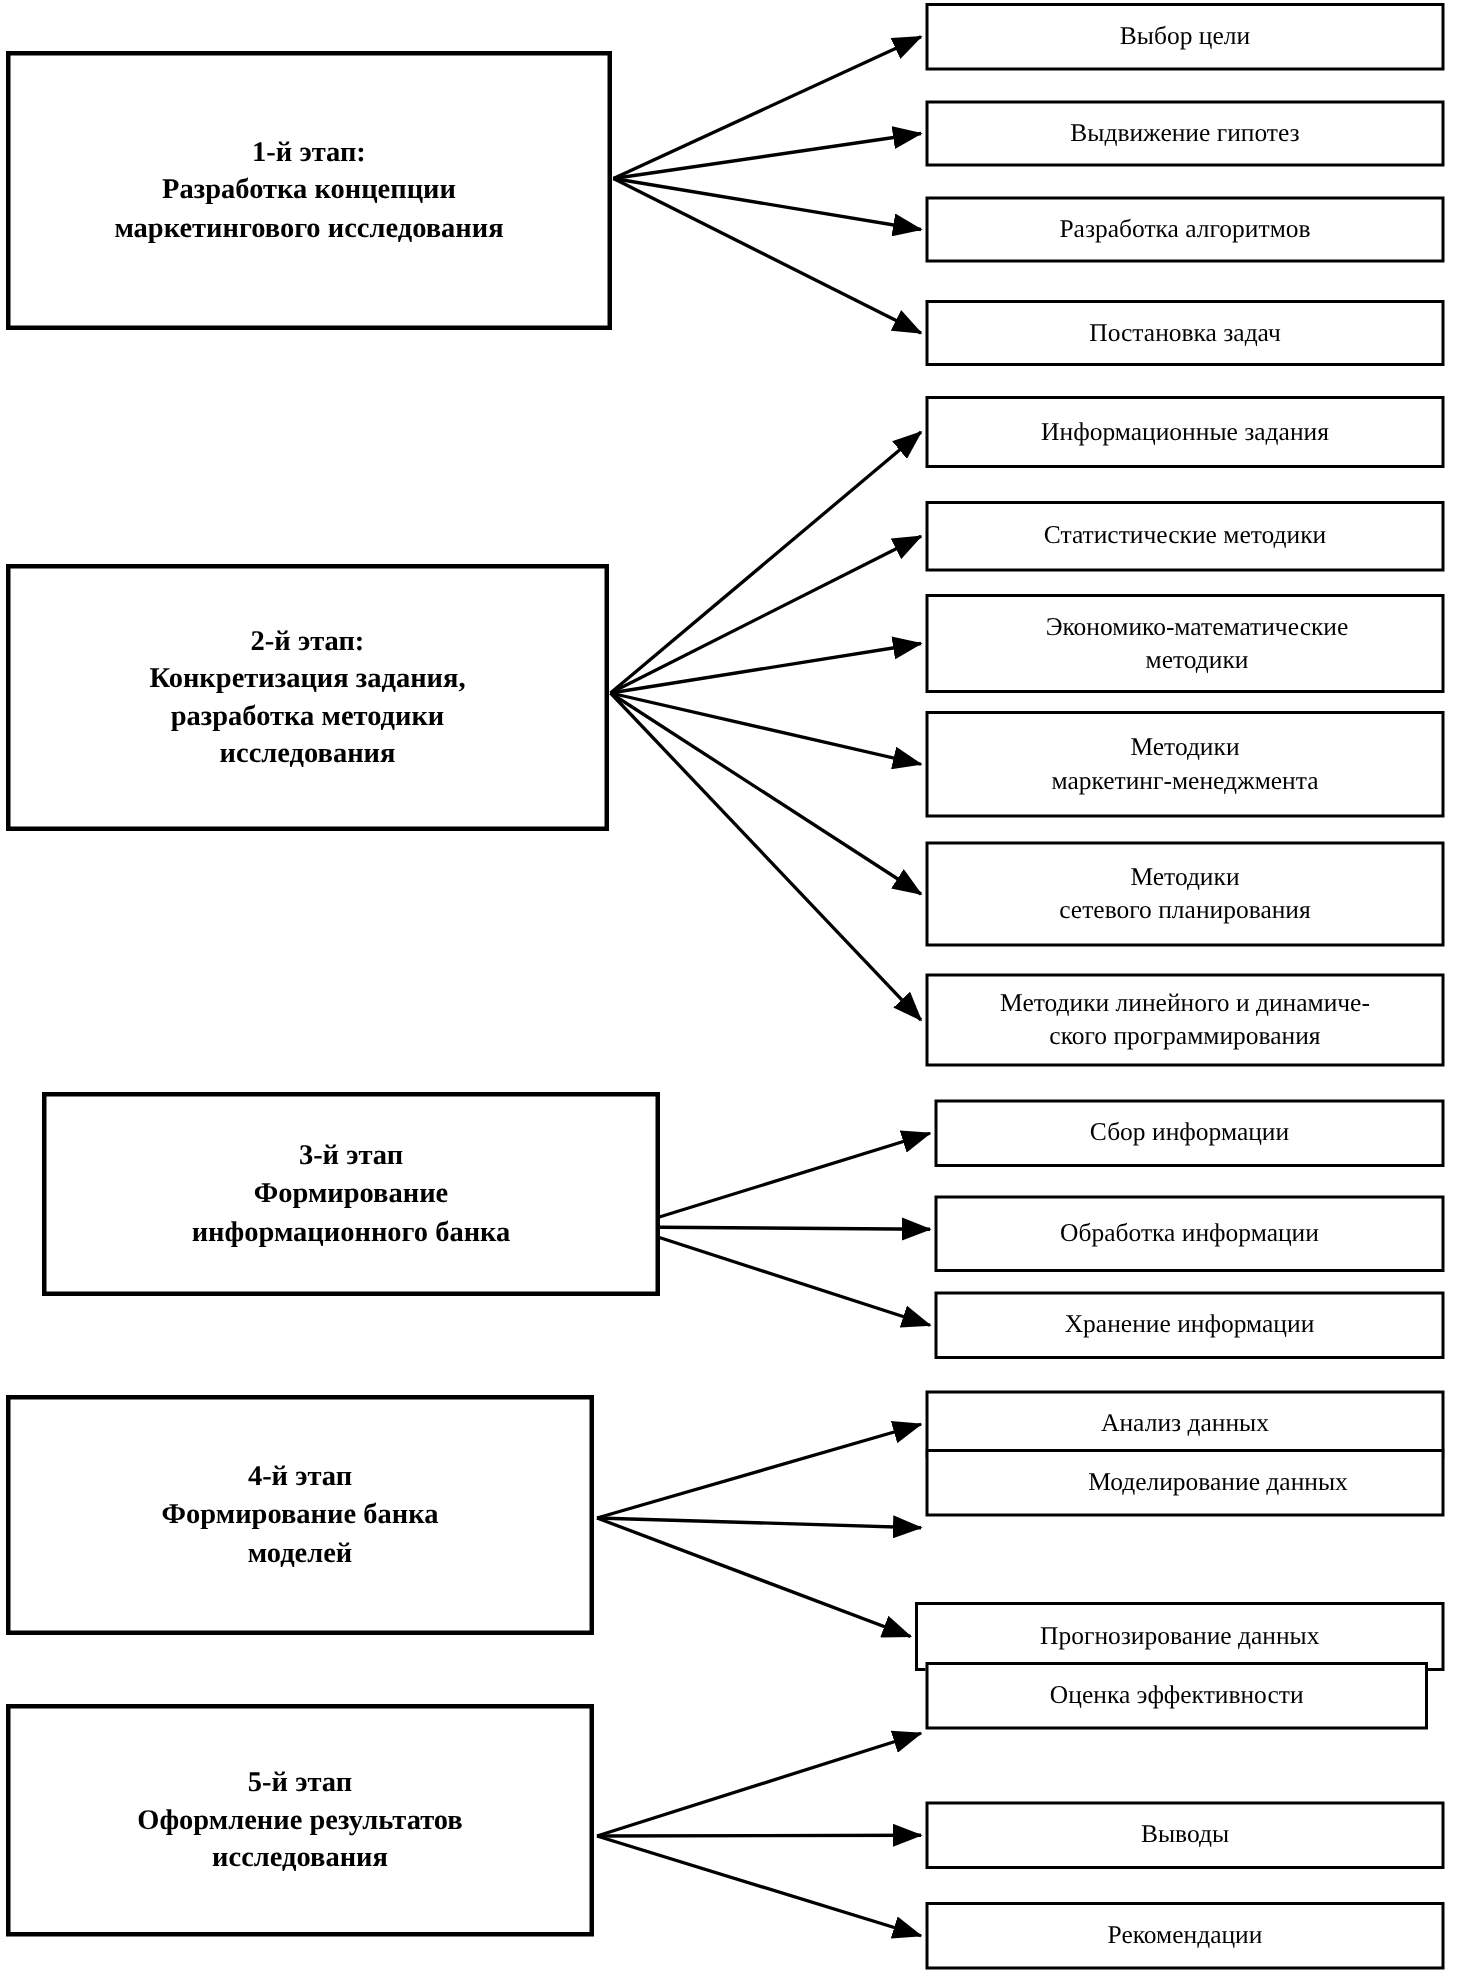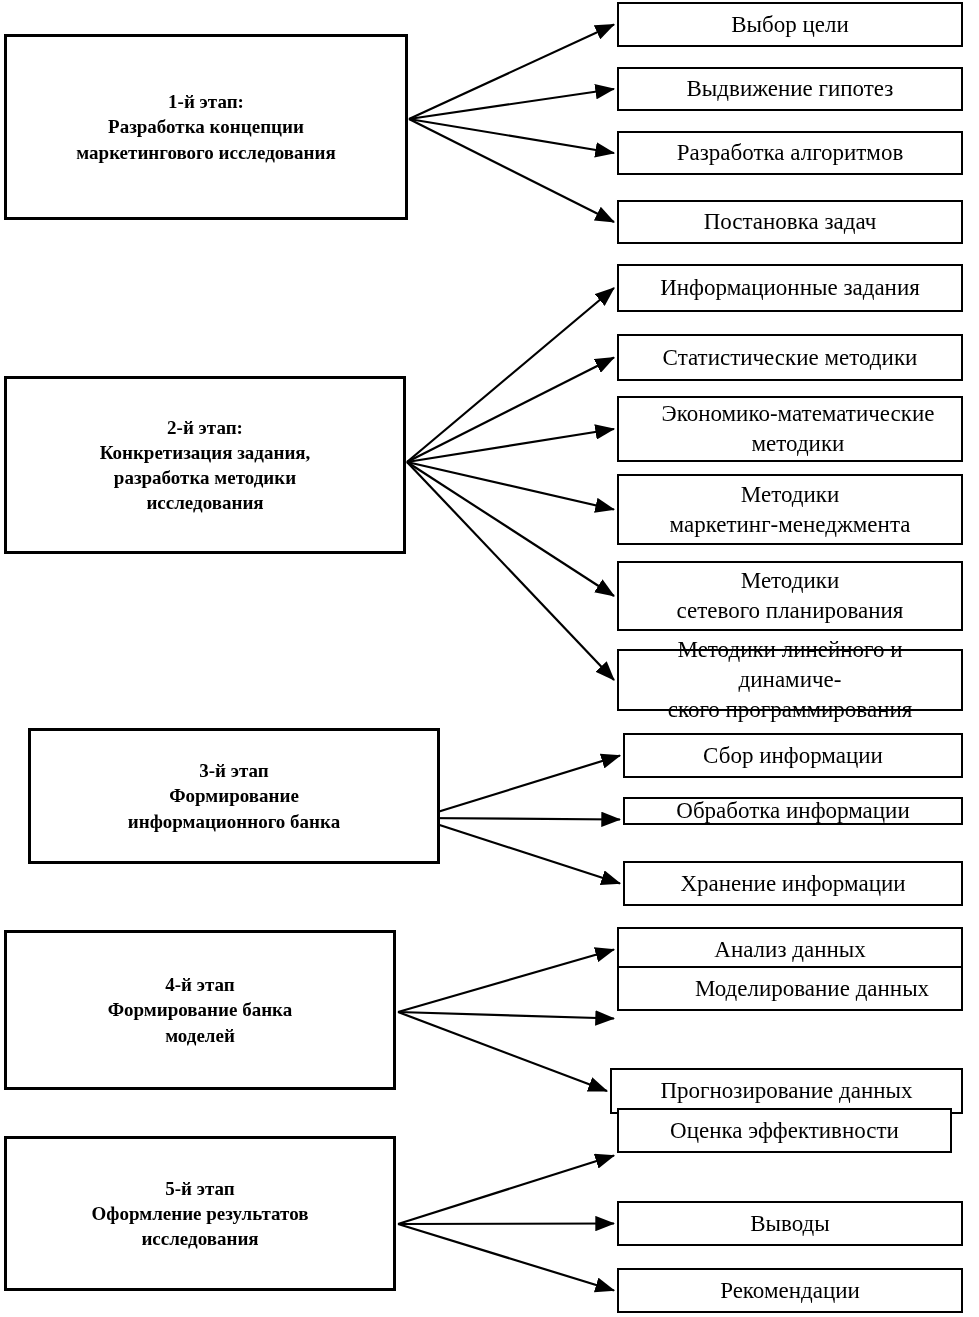--- a/index.html
+++ b/index.html
@@ -40,21 +40,21 @@
   .stage-label {
     font-weight: bold;
     font-size: 19px;
     line-height: 1.32;
     color: #000000;
     padding: 0 8px;
     white-space: pre-line;
   }
   .sub-label {
     font-weight: normal;
-    font-size: 23px;
+    font-size: 17px;
     line-height: 1.3;
     color: #000000;
     padding: 0 6px;
     white-space: pre-line;
   }
 </style>
 </head>
 <body>
 
 <div id="diagram-root">
@@ -133,21 +133,21 @@
 ского программирования</span>
       </div>
       <div class="node-box stage-box" style="left: 4px; top: 728px; width: 412px; height: 136px; margin-left: 24px;">
         <span class="stage-label">3-й этап
 Формирование
 информационного банка</span>
       </div>
       <div class="node-box item-box" style="left: 623px; top: 733px; width: 340px; height: 45px;">
         <span class="sub-label">Сбор информации</span>
       </div>
-      <div class="node-box item-box" style="left: 623px; top: 797px; width: 340px; height: 28px;">
+      <div class="node-box item-box" style="left: 623px; top: 797px; width: 340px; height: 51px;">
         <span class="sub-label">Обработка информации</span>
       </div>
       <div class="node-box item-box" style="left: 623px; top: 861px; width: 340px; height: 45px;">
         <span class="sub-label">Хранение информации</span>
       </div>
       <div class="node-box stage-box" style="left: 4px; top: 930px; width: 392px; height: 160px;">
         <span class="stage-label">4-й этап
 Формирование банка
 моделей</span>
       </div>

